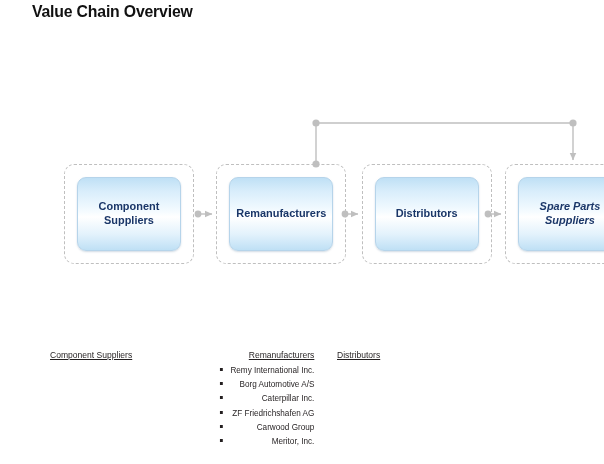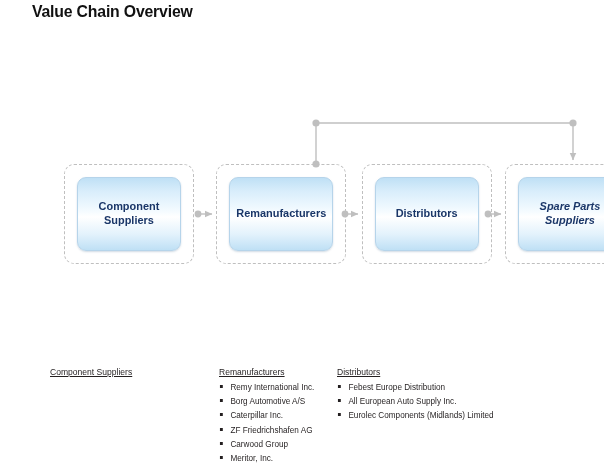--- a/index.html
+++ b/index.html
@@ -92,21 +92,22 @@
   
   #legend {
     position: absolute;
     left: 0;
     top: 350px;
     width: 604px;
     height: 114px;
   }
   .legend-col {
     position: absolute;
-    top: 17px;
+    top: 0;
+    text-align: right;
   }
   .legend-head {
     font-size: 9px;
     color: #231f20;
     text-decoration: underline;
     white-space: nowrap;
     margin-bottom: 3px;
     transform: scaleX(0.95);
     transform-origin: left center;
   }
@@ -224,23 +225,18 @@
         <li class="legend-item"><span class="legend-bullet"></span><span>Borg Automotive A/S</span></li>
         <li class="legend-item"><span class="legend-bullet"></span><span>Caterpillar Inc.</span></li>
         <li class="legend-item"><span class="legend-bullet"></span><span>ZF Friedrichshafen AG</span></li>
         <li class="legend-item"><span class="legend-bullet"></span><span>Carwood Group</span></li>
         <li class="legend-item"><span class="legend-bullet"></span><span>Meritor, Inc.</span></li>
       </ul>
     </div>
 
     <div class="legend-col" style="left:309px;">
       <div class="legend-head">Distributors</div>
-      <ul class="legend-list">
-        <li class="legend-item"><span class="legend-bullet"></span><span>Febest Europe Distribution</span></li>
-        <li class="legend-item"><span class="legend-bullet"></span><span>All European Auto Supply Inc.</span></li>
-        <li class="legend-item"><span class="legend-bullet"></span><span>Eurolec Components (Midlands) Limited</span></li>
-      </ul>
     </div>
 
 
   </div>
 
 </div>
 
 </body></html>

